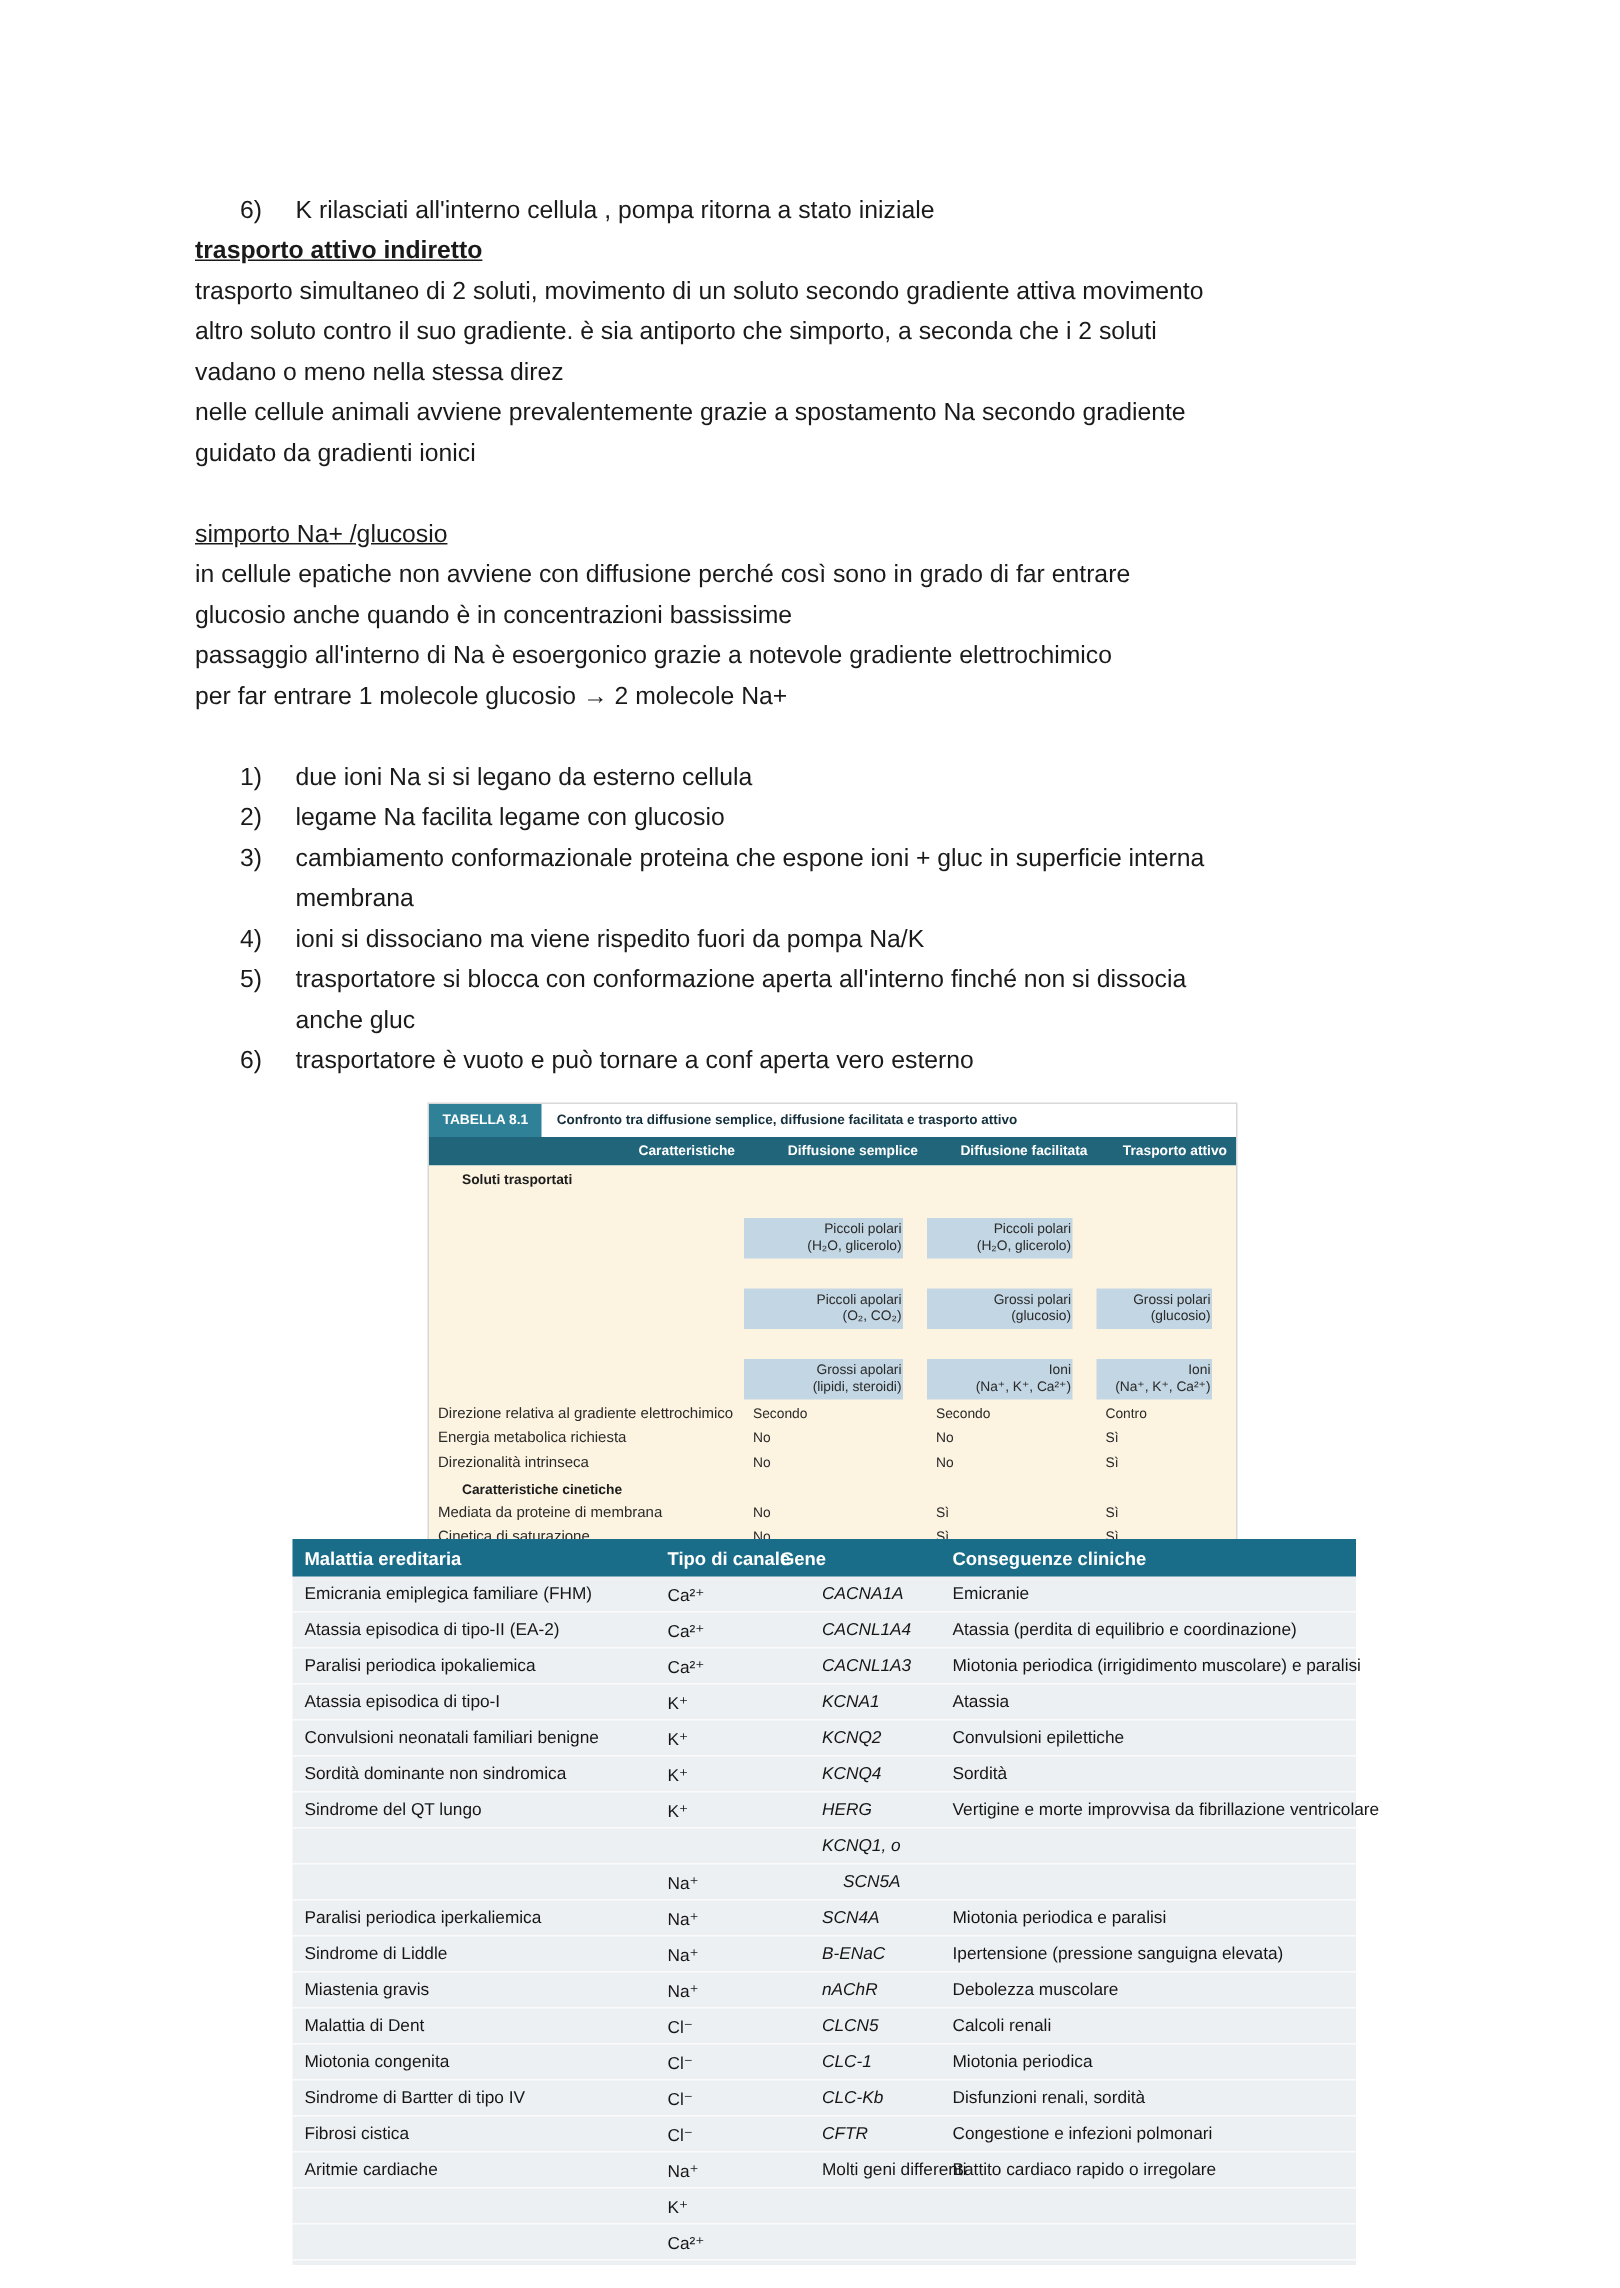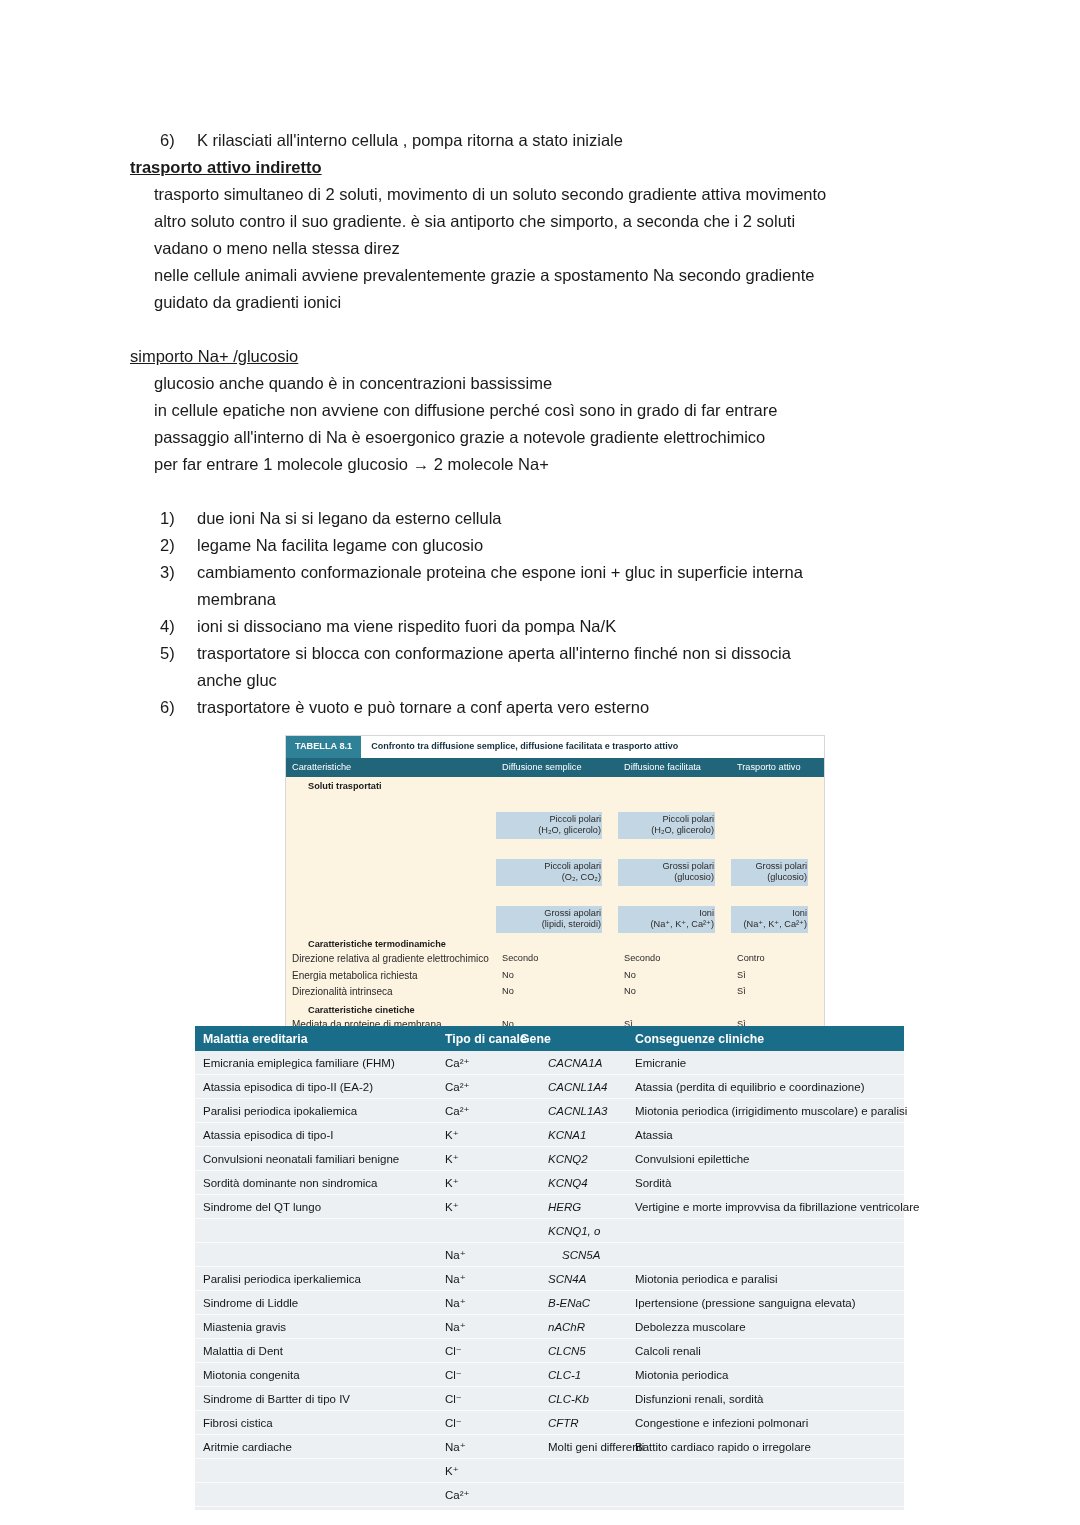--- a/index.html
+++ b/index.html
@@ -1,36 +1,36 @@
 <!DOCTYPE html>
 <html style="--page-bg: #ffffff; --text: #1a1a1a; --t1-label-bg: #2f8198; --t1-colhead-bg: #21657b; --t1-body-bg: #fcf3e1; --t1-cell-hl: #c3d6e3; --t2-head-bg: #1a6d89; --t2-body-bg: #edf0f3;"><head>
 <meta charset="utf-8">
 <style>
   html,body{margin:0;padding:0;background:#fff;}
   .page{position:relative;width:1080px;height:1525px;background:var(--page-bg,#ffffff);
         font-family:"Liberation Sans","DejaVu Sans",sans-serif;color:var(--text,#1a1a1a);overflow:hidden;}
 
   
   .text-col{position:absolute;left:130px;top:127px;width:800px;font-size:16.5px;line-height:27px;}
-  .pline{white-space:nowrap;margin-left:24px;}
+  .pline{white-space:nowrap;}
   .li-row{display:flex;padding-left:30px;}
   .li-num{flex:0 0 37px;}
   .li-text{white-space:nowrap;}
   .h-bold{font-weight:bold;text-decoration:underline;}
   .h-underline{text-decoration:underline;}
   .spacer{height:27px;}
 
   
   .t1{position:absolute;left:285px;top:735px;width:538px;background:#fff;border:1px solid #d8d8d8;
       font-size:9.2px;line-height:1.25;color:#2a2a2a;}
   .t1-capbar{display:flex;align-items:center;background:#fff;}
   .t1-label{background:var(--t1-label-bg,#2f8198);color:#fff;font-weight:bold;padding:5px 9px;flex:none;text-align:right;}
   .t1-caption{font-weight:bold;color:#15303c;padding:0 10px;font-size:9px;white-space:nowrap;}
   .t1-cols{display:grid;grid-template-columns:210px 122px 113px 93px;background:var(--t1-colhead-bg,#21657b);
-           color:#fff;font-weight:normal;}
+           color:#fff;font-weight:bold;text-align:right;}
   .t1-cols>div{padding:4px 6px;white-space:nowrap;}
   .t1-body{background:var(--t1-body-bg,#fcf3e1);padding-bottom:6px;}
   .t1-sec{font-weight:bold;padding:4px 22px 1px;color:#1c1c1c;}
   .t1-srow{display:grid;grid-template-columns:210px 122px 113px 93px;}
   .t1-scell{margin:18px 16px 2px 0;background:var(--t1-cell-hl,#c3d6e3);text-align:right;padding:2px 1px;}
   .t1-scell.empty{background:transparent;}
   .t1-scell .bl{display:block;white-space:nowrap;}
   .t1-vrow{display:grid;grid-template-columns:210px 122px 113px 93px;}
   .t1-vrow>div{padding:2px 6px;white-space:nowrap;}
   .t1-rowlabel{font-size:10px;}
@@ -74,23 +74,23 @@
 
         <div class="pline">guidato da gradienti ionici</div>
       </div>
 
     <div class="spacer"></div>
 
     <div class="h-underline">simporto Na+ /glucosio</div>
 
     <div>
 
+        <div class="pline">in cellule epatiche non avviene con diffusione perché così sono in grado di far entrare</div>
+
         <div class="pline">glucosio anche quando è in concentrazioni bassissime</div>
-
-        <div class="pline">in cellule epatiche non avviene con diffusione perché così sono in grado di far entrare</div>
 
         <div class="pline">passaggio all'interno di Na è esoergonico grazie a notevole gradiente elettrochimico</div>
 
         <div class="pline">per far entrare 1 molecole glucosio → 2 molecole Na+</div>
       </div>
 
     <div class="spacer"></div>
 
     <div>
 
@@ -214,21 +214,20 @@
             </div>
             <div>
               <div class="t1-scell">
                 <span class="bl">Ioni</span>
                 <span class="bl">(Na⁺, K⁺, Ca²⁺)</span>
               </div>
             </div>
           </div>
         </div>
 
-      <div class="t1-sec">Caratteristiche termodinamiche</div>
       <div>
 
           <div class="t1-vrow">
             <div class="t1-rowlabel">Direzione relativa al gradiente elettrochimico</div>
             <div>Secondo</div>
             <div>Secondo</div>
             <div>Contro</div>
           </div>
 
           <div class="t1-vrow">

